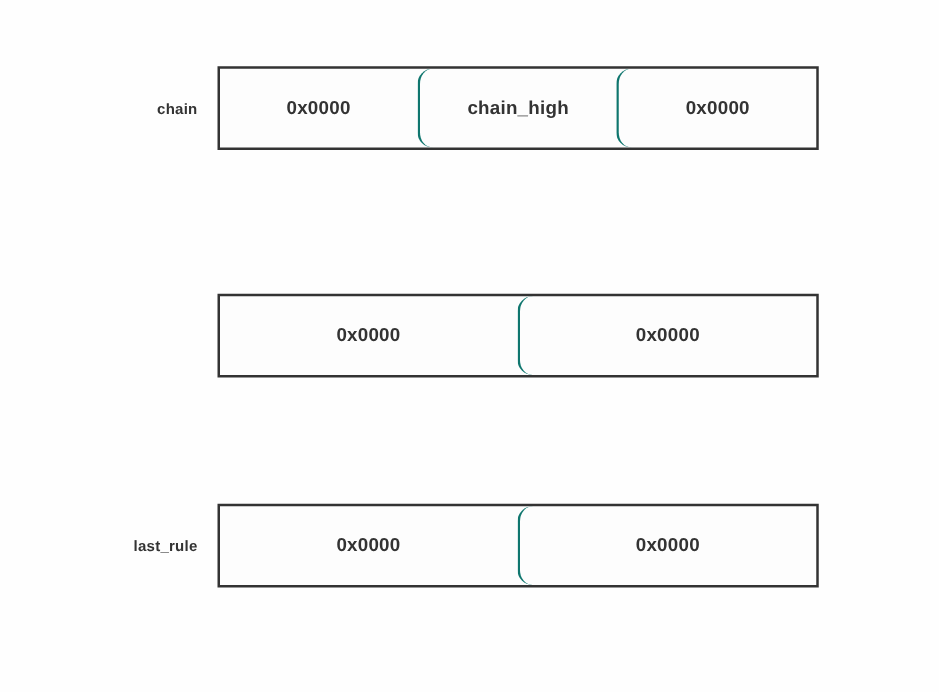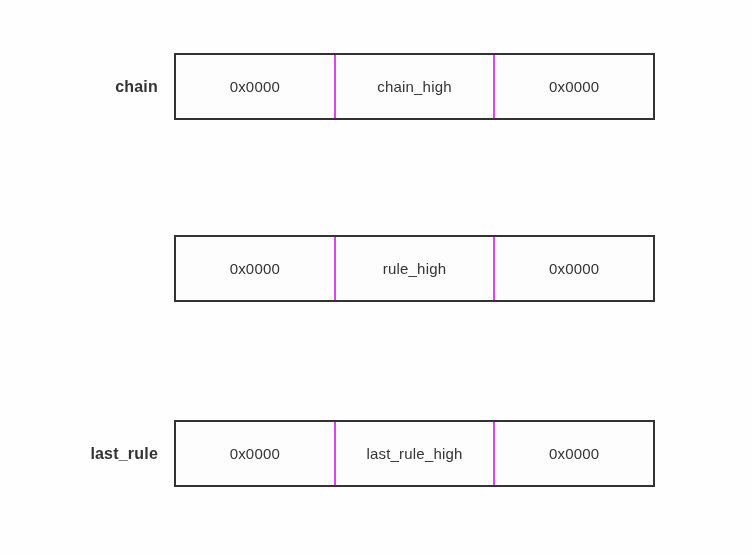--- a/index.html
+++ b/index.html
@@ -13,31 +13,31 @@
     overflow: hidden;
   }
   .struct-row {
     position: absolute;
     left: 0;
     width: 100%;
     height: 67px;
   }
   .row-1 { top: 53px; }
   .row-2 { top: 235px; }
-  .row-3 { top: 420px; }
+  .row-3 { top: 403px; }
   .row-label {
     position: absolute;
     left: 0;
     top: 0;
     width: 158px;
     height: 100%;
     display: flex;
     align-items: center;
     justify-content: flex-end;
-    font-size: 16px;
+    font-size: 12px;
     font-weight: bold;
     color: #333333;
     letter-spacing: 0.2px;
   }
   .mem-table {
     position: absolute;
     left: 174px;
     top: 0;
     width: 481px;
     height: 100%;
@@ -45,53 +45,52 @@
     border: 2px solid #333333;
     background: #fdfdfd;
   }
   .mem-cell {
     flex: 1 1 0;
     display: flex;
     align-items: center;
     justify-content: center;
     text-align: center;
     font-size: 15px;
-    font-weight: normal;
+    font-weight: bold;
     color: #333333;
     padding: 17px 7px;
     word-break: break-all;
     line-height: 1.4;
     letter-spacing: 0.2px;
+    border-radius: 12px;
   }
-  .mem-cell + .mem-cell { border-left: 2px solid #d946ef; }
+  .mem-cell + .mem-cell { border-left: 2px solid #0f766e; }
 </style>
 </head>
 <body>
 
 <div class="canvas">
 
   <div class="struct-row row-1">
     <div class="row-label">chain</div>
     <div class="mem-table">
       <div class="mem-cell">0x0000</div>
       <div class="mem-cell">chain_high</div>
       <div class="mem-cell">0x0000</div>
     </div>
   </div>
 
   <div class="struct-row row-2">
     <div class="mem-table">
       <div class="mem-cell">0x0000</div>
-      <div class="mem-cell">rule_high</div>
       <div class="mem-cell">0x0000</div>
     </div>
   </div>
 
   <div class="struct-row row-3">
     <div class="row-label">last_rule</div>
     <div class="mem-table">
       <div class="mem-cell">0x0000</div>
-      <div class="mem-cell">last_rule_high</div>
       <div class="mem-cell">0x0000</div>
     </div>
   </div>
 
 </div>
 
 </body></html>

